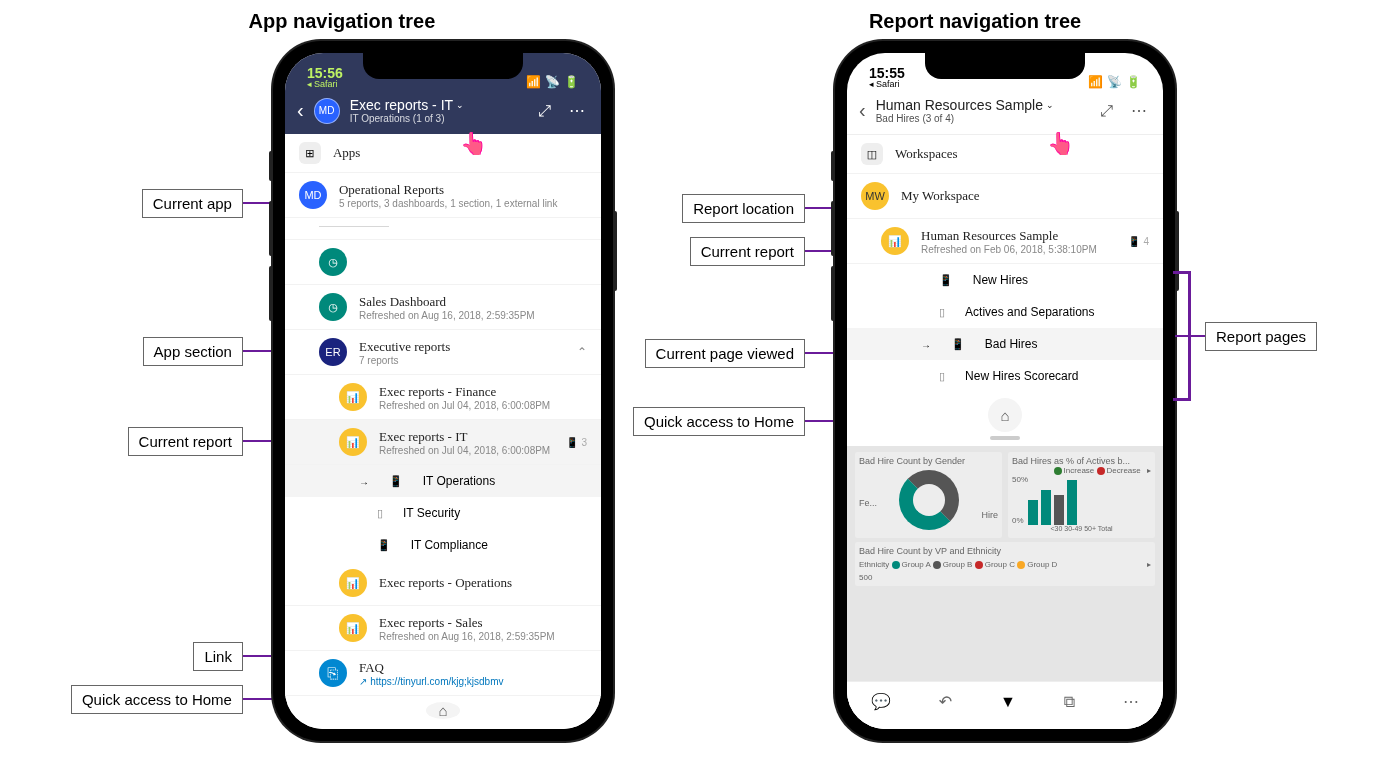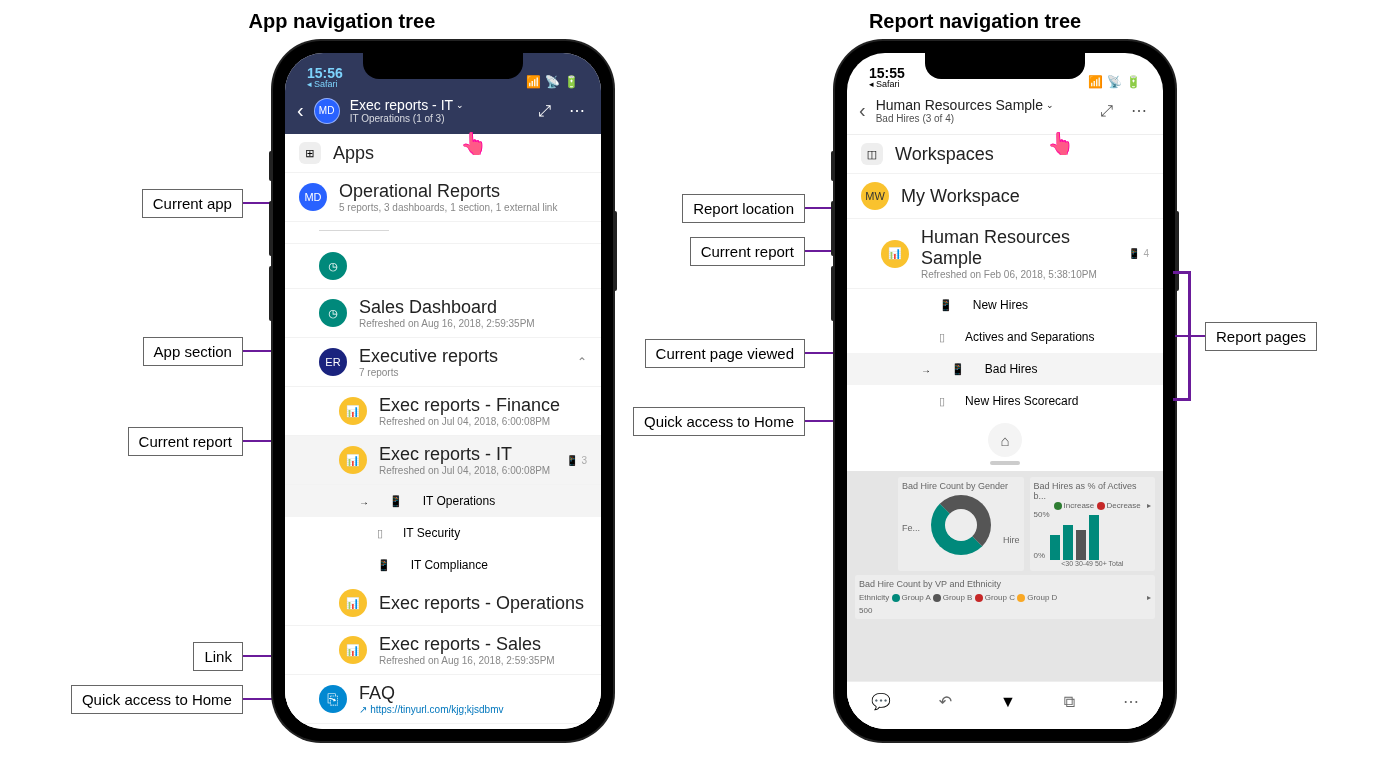--- a/index.html
+++ b/index.html
@@ -18,21 +18,21 @@
     width: 340px; height: 700px; background: #000; border-radius: 48px; padding: 12px; position: relative;
     box-shadow: 0 0 0 2px #222;
   }
   .side-btn { position:absolute; background:#222; border-radius:3px; }
   .side-btn.l1 { left:-4px; top:110px; width:4px; height:30px; }
   .side-btn.l2 { left:-4px; top:160px; width:4px; height:55px; }
   .side-btn.l3 { left:-4px; top:225px; width:4px; height:55px; }
   .side-btn.r1 { right:-4px; top:170px; width:4px; height:80px; }
   .screen { width: 100%; height: 100%; background: #fff; border-radius: 38px; overflow: hidden; position: relative; display:flex; flex-direction:column; }
   .notch { position:absolute; top:0; left:50%; transform:translateX(-50%); width:160px; height:26px; background:#000; border-radius:0 0 16px 16px; z-index:10;}
-  .status-bar { height:38px; display:flex; justify-content:space-between; align-items:flex-end; padding:0 22px 2px; font-size:12px; font-weight:600; color:#7dd3fc; }
+  .status-bar { height:38px; display:flex; justify-content:space-between; align-items:flex-end; padding:0 22px 2px; font-size:12px; font-weight:600; color:#bef264; }
   .status-bar.light { color:#000; }
   .status-time { font-size:14px; font-weight:bold; }
   .status-sub { font-size:9px; font-weight:normal; margin-top:-2px;}
   .status-icons { display:flex; gap:4px; align-items:center; font-size:12px;}
   .header {
     padding: 6px 12px 10px; display:flex; align-items:center; gap:10px;
   }
   .header.dark { background:#30395c; color:#fff; }
   .header.light { background:#fff; color:#222; border-bottom:1px solid #eee;}
   .hdr-back { font-size:20px; }
@@ -42,36 +42,36 @@
   .hdr-title .t2 { font-size:10px; opacity:0.8; }
   .hdr-icon { font-size:16px; padding:0 4px;}
   .pointer-hand { position:absolute; font-size:22px; filter: hue-rotate(300deg) saturate(4); z-index:20;}
   .content { flex:1; overflow:hidden; background:#fff; display:flex; flex-direction:column;}
   .row { display:flex; align-items:center; padding:8px 14px; gap:12px; border-bottom:1px solid #f2f2f2; background:#fff;}
   .row.sub { padding-left: 34px; }
   .row.subsub { padding-left: 54px; }
   .row.page { padding-left: 74px; font-size:12px; border:none; padding-top:9px; padding-bottom:9px;}
   .row.sel { background:#f4f4f4; }
   .row .txt { flex:1; }
-  .row .t1 { font-size:18px; color:#222; }
+  .row .t1 { font-size:13px; color:#222;font-family:Liberation Serif, serif; }
   .row .t2 { font-size:10px; color:#888; }
   .ic { width:28px; height:28px; border-radius:50%; display:flex; align-items:center; justify-content:center; font-size:11px; flex-shrink:0;}
   .ic.apps { background:#eee; border-radius:6px; width:22px; height:22px;}
   .ic.md { background:#2962ff; color:#fff; }
   .ic.teal { background:#00897b; color:#fff;}
   .ic.er { background:#1a237e; color:#fff;}
   .ic.yellow { background:#f9c22e; color:#333;}
   .ic.link { background:#0288d1; color:#fff; font-size:14px;}
   .ic.ws { background:#eee; border-radius:6px; width:22px; height:22px;}
   .ic.mw { background:#f9c22e; color:#333;}
   .chev { color:#888; font-size:12px;}
   .home-btn { width:34px; height:34px; border-radius:50%; background:#f4f4f4; display:flex; align-items:center; justify-content:center; margin:6px auto 2px; font-size:15px; color:#555;}
   .drag-handle { width:30px; height:4px; border-radius:3px; background:#ccc; margin:2px auto 6px;}
   .report-preview { background:#e5e5e5; flex:1; padding:6px 8px; font-size:9px; color:#666; position:relative;}
-  .preview-row { display:flex; gap:6px; margin-bottom:4px;margin-left:43px;}
+  .preview-row { display:flex; gap:6px; margin-bottom:4px;}
   .preview-card { flex:1; background:rgba(255,255,255,0.3); padding:4px; border-radius:2px;}
   .donut { width:60px; height:60px; border-radius:50%; border:14px solid #00897b; border-top-color:#555; border-right-color:#555; margin:4px auto;}
   .bars-mini { display:flex; align-items:flex-end; gap:3px; height:50px; justify-content:center;}
   .bars-mini div { width:10px; background:#00897b;}
   .legend-dot { display:inline-block; width:8px; height:8px; border-radius:50%; margin-right:2px; vertical-align:middle;}
   .bottom-bar { display:flex; justify-content:space-around; align-items:center; padding:10px 0 18px; background:#fff; border-top:1px solid #eee;}
   .bottom-bar span { font-size:16px; color:#666;}
   .link-url { color:#0277bd; font-size:10px;}
   .mobile-arrow { font-size:10px; margin-right:8px;}
   .page-ic { color:#888; font-size:11px; margin-right:8px;}

